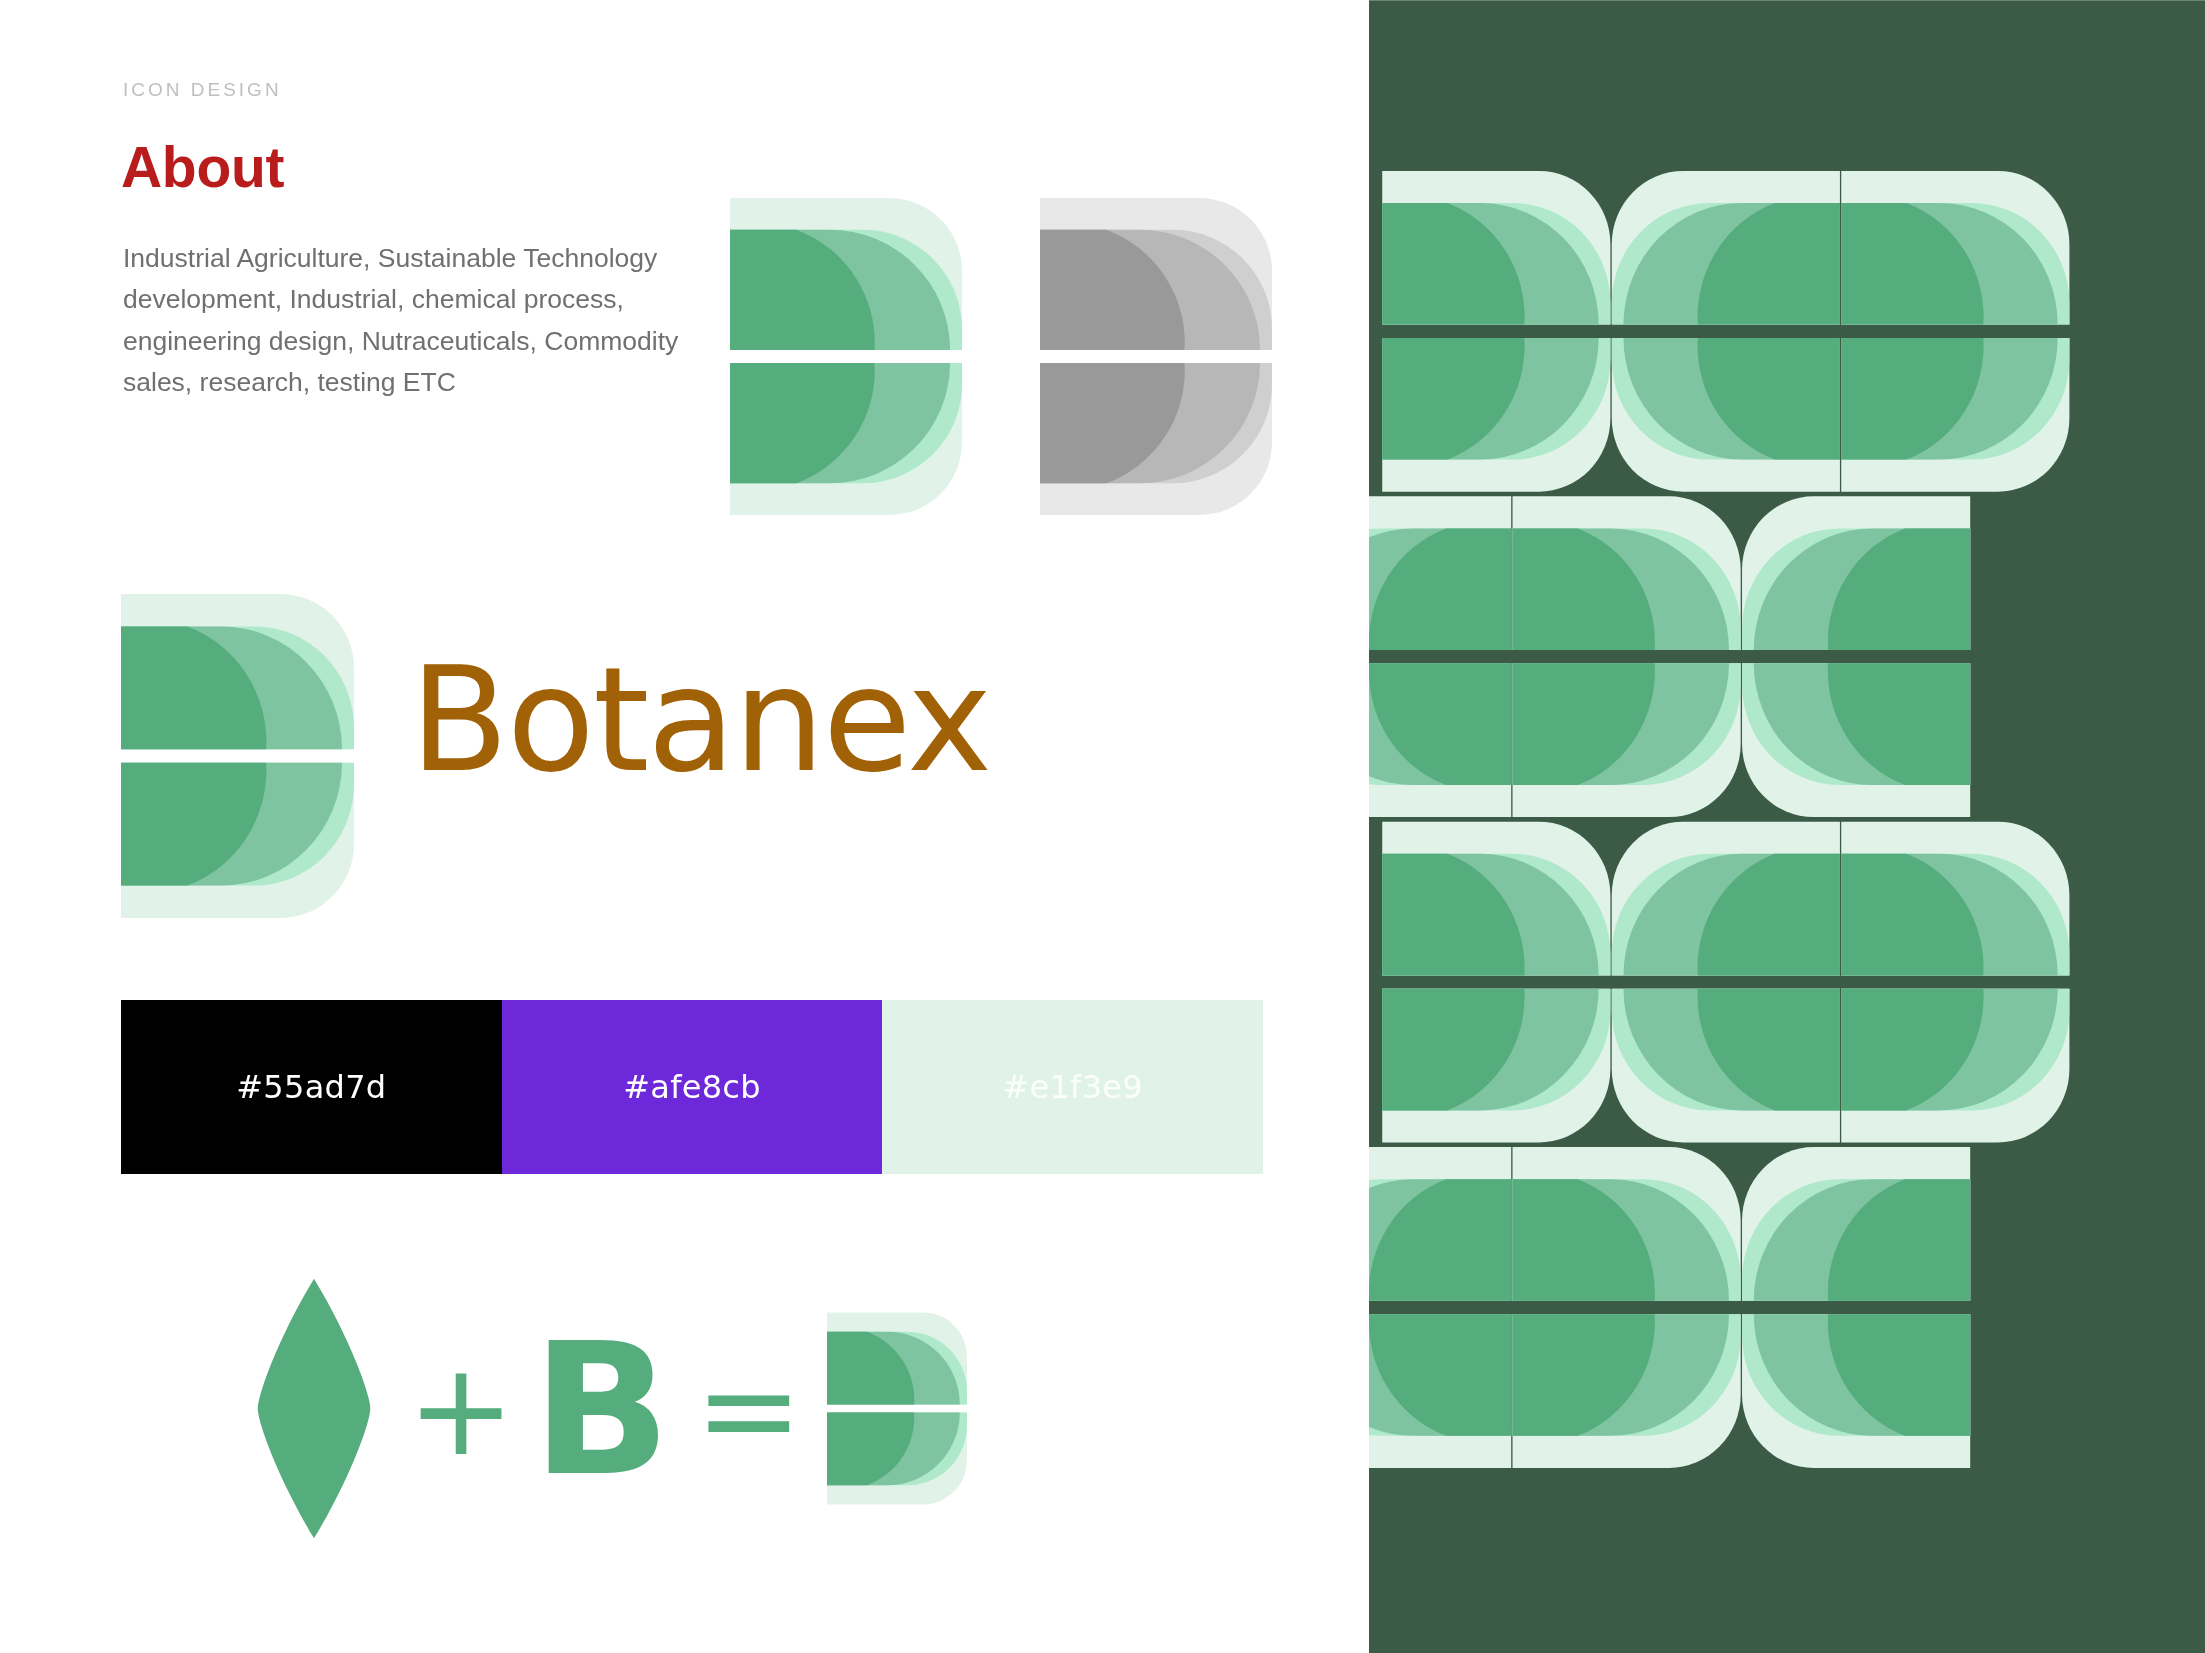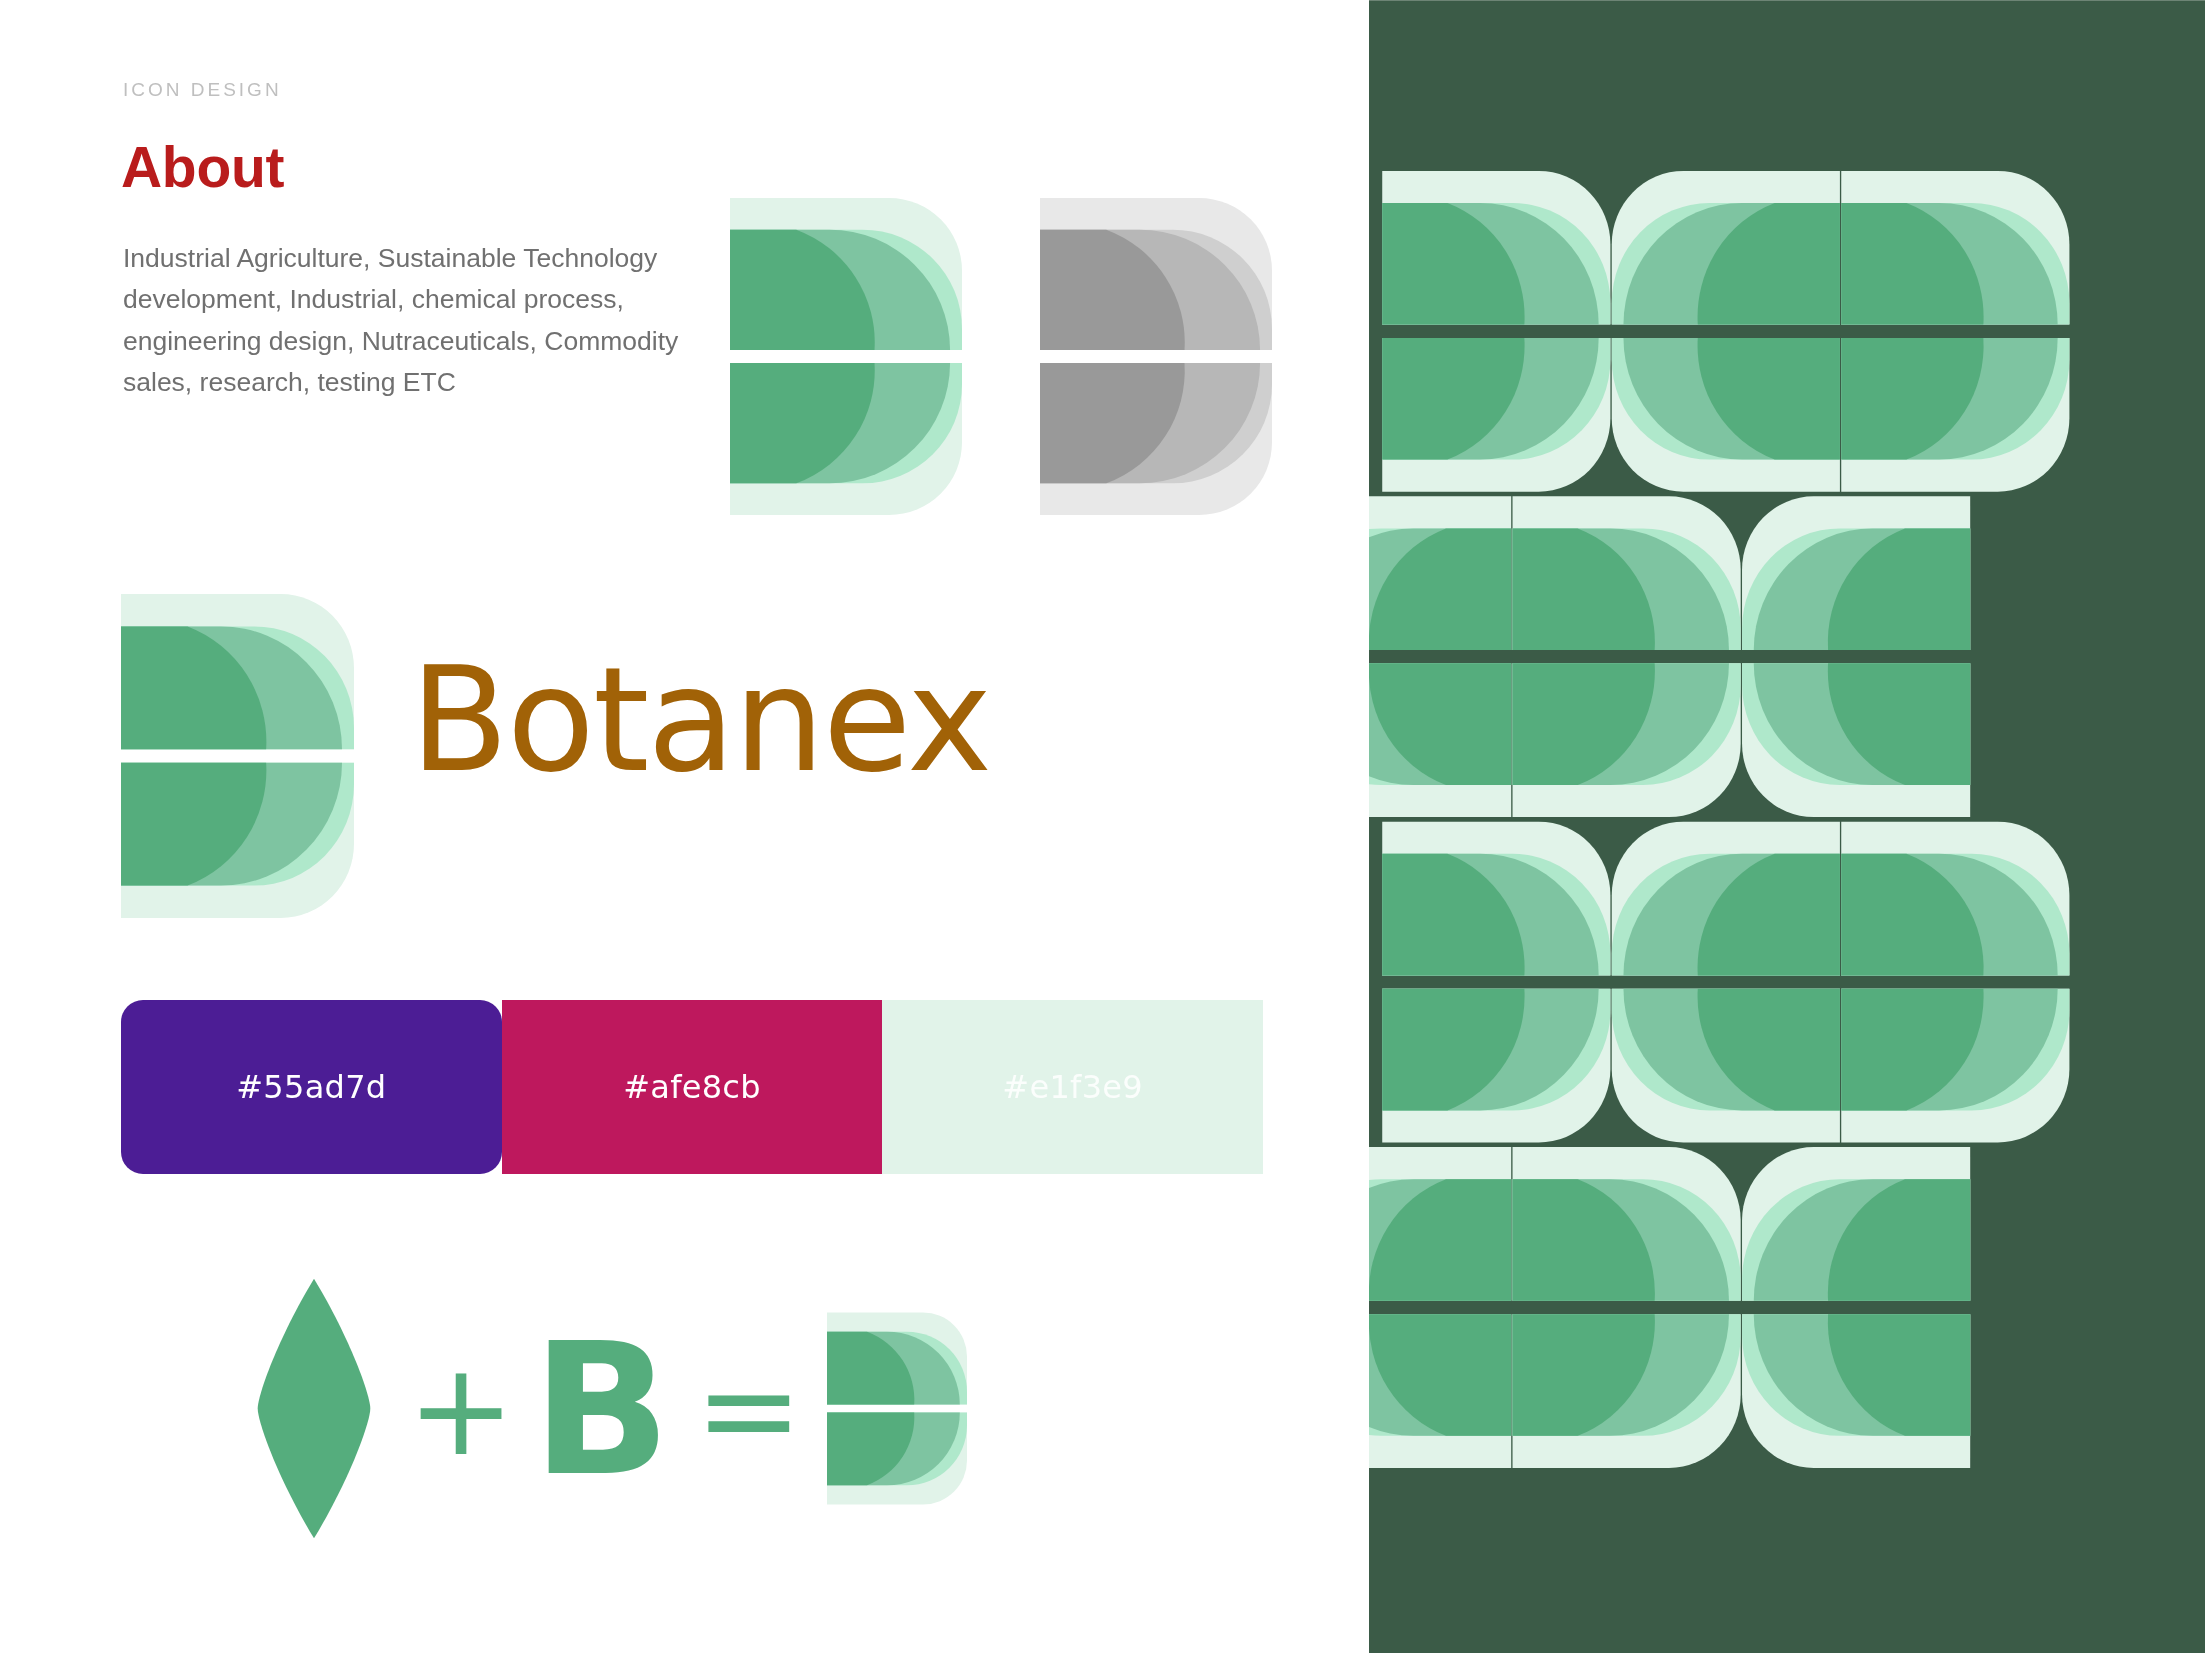--- a/index.html
+++ b/index.html
@@ -133,24 +133,24 @@
           <path d="M0,48 H200 A150,150 0 0 1 350,198 V230 H0 Z" fill="#afe8cb"></path>
           <path d="M0,48 H150 A182,182 0 0 1 332,230 H0 Z" fill="#7ec4a1"></path>
           <path d="M0,48 H100 A182,182 0 0 1 218,230 H0 Z" fill="#55ad7d"></path>
         </g>
       </svg>
     </div>
 
     <div id="wordmark">Botanex</div>
 
     <div id="swatch-strip">
-      <div class="swatch" style="background:#4c1d95;border-radius:22px;">
+      <div class="swatch" style="background:#000000;">
         <span class="swatch-label">#55ad7d</span>
       </div>
-      <div class="swatch" style="background:#be185d;align-items:center;">
+      <div class="swatch" style="background:#6d28d9;align-items:center;">
         <span class="swatch-label">#afe8cb</span>
       </div>
       <div class="swatch" style="background:#e1f3e9;">
         <span class="swatch-label dim">#e1f3e9</span>
       </div>
     </div>
 
     <div id="formula-row">
 
       <span style="display:block;">

